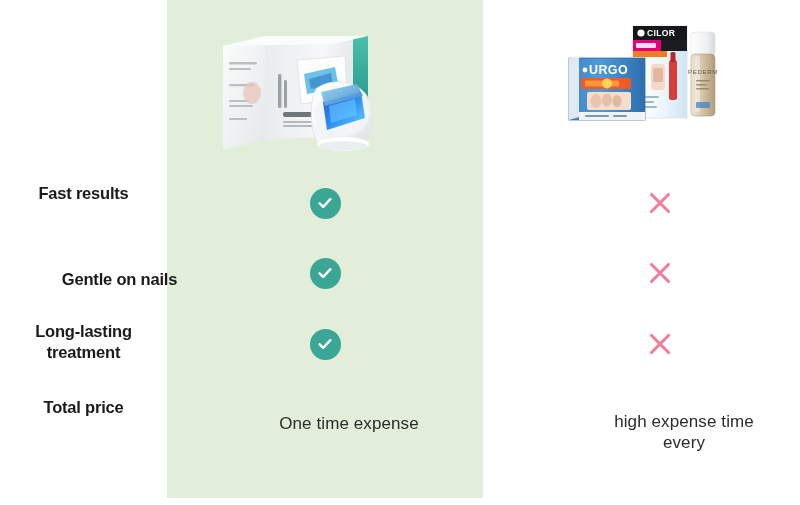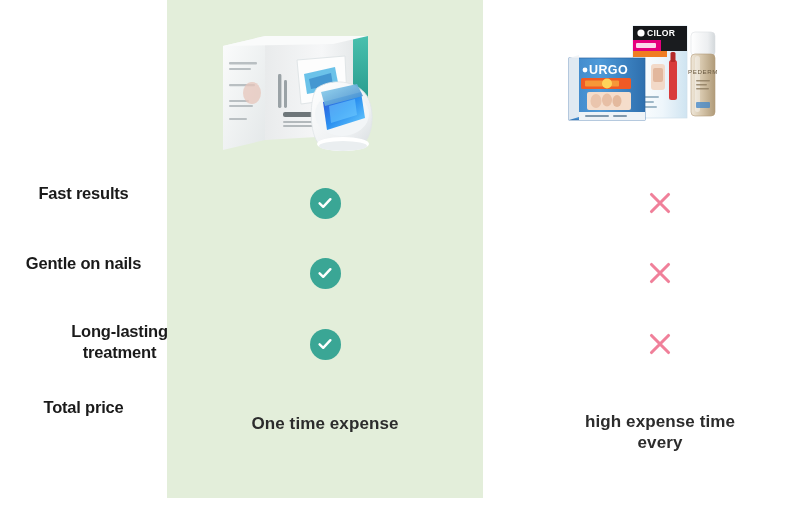--- a/index.html
+++ b/index.html
@@ -73,23 +73,24 @@
   }
   .check-badge svg { display: block; }
 
   
   .cross-mark { display: block; }
 
   
   .price-value {
     font-size: 17px;
     color: #2c2c2c;
-    font-weight: bold;
+    font-weight: normal;
     line-height: 1.22;
     letter-spacing: 0.1px;
+    margin-left: 24px;
   }
   .price-value.product { left: 167px; width: 316px; }
   .price-value.rival   { left: 502px; width: 316px; }
 
   
   .product-photo {
     position: absolute;
     left: 205px;
     top: 22px;
     width: 200px;
@@ -284,37 +285,37 @@
       </svg>
     </span>
   </div>
 
   <div class="cell icon-cell rival" style="top:180px;">
     <svg class="cross-mark" width="26" height="26" viewBox="0 0 26 26">
       <path d="M4.5 4.5 L21.5 21.5 M21.5 4.5 L4.5 21.5" stroke="#f0809a" stroke-width="3.1" stroke-linecap="round"></path>
     </svg>
   </div>
 
-  <div class="cell row-label" style="top:248px; height:30px;">Gentle on nails</div>
+  <div class="cell row-label" style="top:264px; height:30px;margin-left:36px;">Gentle on nails</div>
 
   <div class="cell icon-cell product" style="top:250px;">
     <span class="check-badge">
       <svg width="18" height="18" viewBox="0 0 18 18">
         <path d="M3.6 9.3 L7.2 12.8 L14.4 5.2" fill="none" stroke="#ffffff" stroke-width="2.4" stroke-linecap="round" stroke-linejoin="round"></path>
       </svg>
     </span>
   </div>
 
   <div class="cell icon-cell rival" style="top:250px;">
     <svg class="cross-mark" width="26" height="26" viewBox="0 0 26 26">
       <path d="M4.5 4.5 L21.5 21.5 M21.5 4.5 L4.5 21.5" stroke="#f0809a" stroke-width="3.1" stroke-linecap="round"></path>
     </svg>
   </div>
 
-  <div class="cell row-label" style="top:316px; height:52px; flex-direction:column; justify-content:center;padding-left:36px;">
+  <div class="cell row-label" style="top:316px; height:52px; flex-direction:column; justify-content:center;">
     <span>Long-lasting</span>
     <span>treatment</span>
   </div>
 
   <div class="cell icon-cell product" style="top:321px;">
     <span class="check-badge">
       <svg width="18" height="18" viewBox="0 0 18 18">
         <path d="M3.6 9.3 L7.2 12.8 L14.4 5.2" fill="none" stroke="#ffffff" stroke-width="2.4" stroke-linecap="round" stroke-linejoin="round"></path>
       </svg>
     </span>

